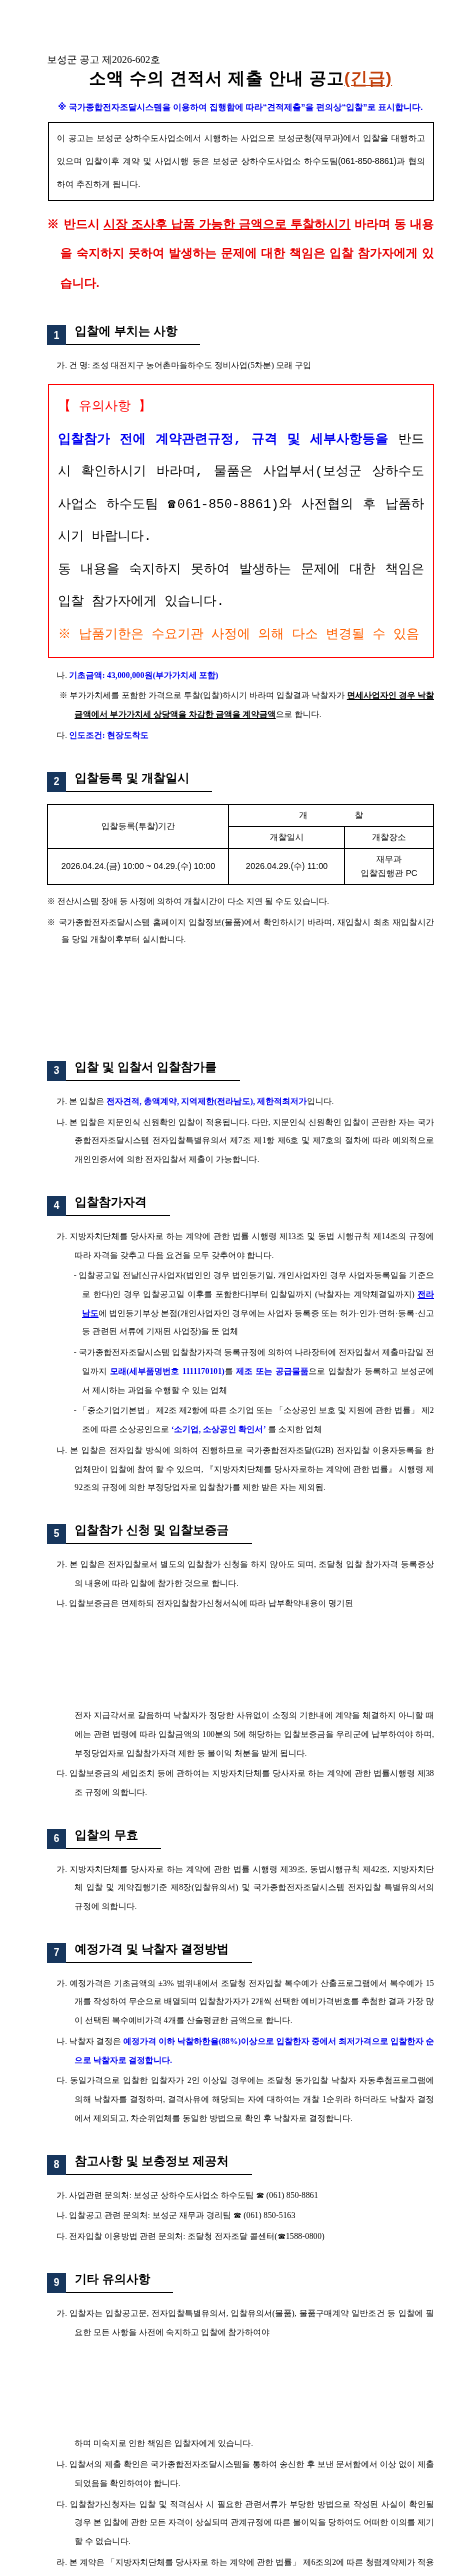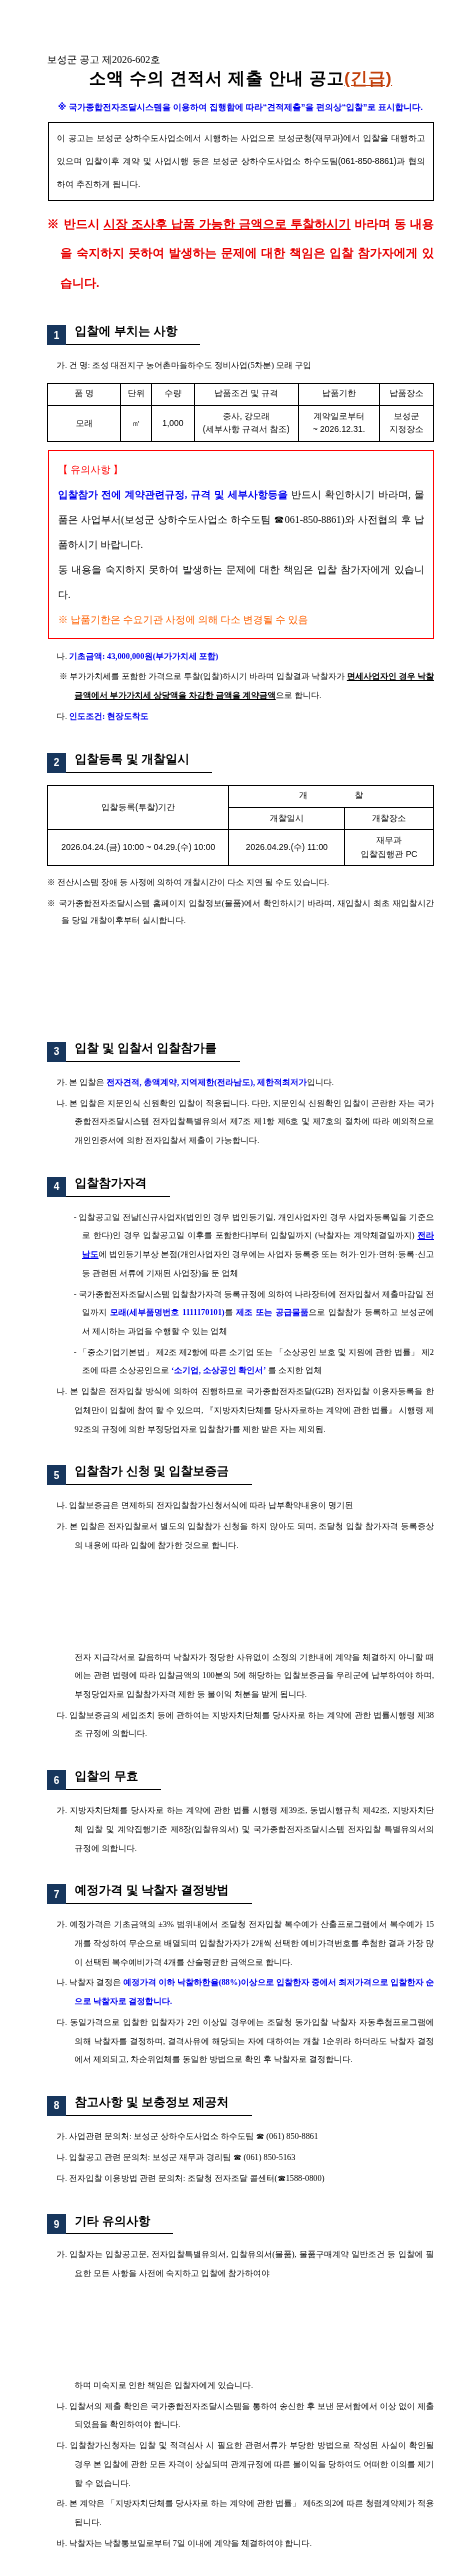--- a/index.html
+++ b/index.html
@@ -44,21 +44,21 @@
 
   .tbl { width:100%; border-collapse:collapse; border:1.7px solid #000;
     font-family:"Liberation Sans","DejaVu Sans",sans-serif; font-size:8.5px;
     text-align:center; margin:6.6px 0 7.7px 0; }
   .tbl th, .tbl td { border:0.8px solid #000; padding:3.9px 2.2px; font-weight:normal;
     vertical-align:middle; line-height:1.6; }
   .pre { white-space:pre-line; }
   .prewide { white-space:pre; }
 
   .caution { border:0.8px solid #ff0000; padding:6.6px 8.8px 5.5px 8.8px; margin:7.7px 0 8.8px 1.1px;
-    font-family:Liberation Serif, serif; font-size:10px;
+    font-family:Liberation Mono, monospace; font-size:13px;
     line-height:2.5; text-align:justify; }
   .caution-title { color:#ff0000; }
   .bb { color:#0000f0; font-weight:bold; }
   .bu { color:#0000f0; font-weight:bold; text-decoration:underline; }
   .orange { color:#ff6000; }
   .red-b { color:#e80000; font-weight:bold; }
   .bold-u { font-weight:bold; text-decoration:underline; }
 
   .gap-1 { height:83px; }
   .gap-2 { height:91px; }
@@ -77,43 +77,20 @@
   <div class="intro-box">이 공고는 보성군 상하수도사업소에서 시행하는 사업으로 보성군청(재무과)에서 입찰을 대행하고 있으며 입찰이후 계약 및 사업시행 등은 보성군 상하수도사업소 하수도팀(061-850-8861)과 협의하여 추진하게 됩니다.</div>
 
   <div class="warning"><span>※ 반드시 </span><span class="u">시장 조사후 납품 가능한 금액으로 투찰하시기</span><span> 바라며 동 내용을 숙지하지 못하여 발생하는 문제에 대한 책임은 입찰 참가자에게 있습니다.</span></div>
 
   <div class="sec-head">
     <span class="sec-num">1</span>
     <span class="sec-title">입찰에 부치는 사항</span>
   </div>
   <div class="item">가. 건  명: 조성 대전지구 농어촌마을하수도 정비사업(5차분) 모래 구입</div>
 
-  <table class="tbl">
-    <tbody>
-        <tr>
-      <th style="width:19%">품 명</th>
-      <th style="width:8%">단위</th>
-      <th style="width:11%">수량</th>
-      <th style="width:27%">납품조건 및 규격</th>
-      <th style="width:21%">납품기한</th>
-      <th style="width:14%">납품장소</th>
-    </tr>
-    <tr>
-      <td>모래</td>
-      <td>㎥</td>
-      <td>1,000</td>
-      <td class="pre">중사, 강모래
-(세부사항 규격서 참조)</td>
-      <td class="pre">계약일로부터
-~ 2026.12.31.</td>
-      <td class="pre">보성군
-지정장소</td>
-    </tr>
-  </tbody>
-    </table>
 
   <div class="caution">
     <div class="caution-title">【 유의사항 】</div>
     <div><span class="bb">입찰참가 전에 계약관련규정, 규격 및 세부사항등을</span><span> 반드시 확인하시기 바라며, 물품은 사업부서(보성군 상하수도사업소 하수도팀 ☎061-850-8861)와 사전협의 후 납품하시기 바랍니다.</span></div>
     <div>동 내용을 숙지하지 못하여 발생하는 문제에 대한 책임은 입찰 참가자에게 있습니다.</div>
     <div class="orange">※ 납품기한은 수요기관 사정에 의해 다소 변경될 수 있음</div>
   </div>
 
   <div class="item"><span>나. </span><span class="bb">기초금액: 43,000,000원(부가가치세 포함)</span></div>
   <div class="note-ind" style="font-weight:normal"><span>※ 부가가치세를 포함한 가격으로 투찰(입찰)하시기 바라며 입찰결과 낙찰자가 </span><span class="bold-u">면세사업자인 경우 낙찰 금액에서 부가가치세 상당액을 차감한 금액을 계약금액</span><span>으로 합니다.</span></div>
@@ -152,31 +129,32 @@
     <span class="sec-num">3</span>
     <span class="sec-title">입찰 및 입찰서 입찰참가를</span>
   </div>
   <div class="item"><span>가. 본 입찰은 </span><span class="bb">전자견적, 총액계약, 지역제한(전라남도), 제한적최저가</span><span>입니다.</span></div>
   <div class="item">나. 본 입찰은 지문인식 신원확인 입찰이 적용됩니다. 다만, 지문인식 신원확인 입찰이 곤란한 자는 국가종합전자조달시스템 전자입찰특별유의서 제7조 제1항 제6호 및 제7호의 절차에 따라 예외적으로 개인인증서에 의한 전자입찰서 제출이 가능합니다.</div>
 
   <div class="sec-head">
     <span class="sec-num">4</span>
     <span class="sec-title">입찰참가자격</span>
   </div>
+  <div class="item">가. 지방자치단체를 당사자로 하는 계약에 관한 법률 시행령 제13조 및 동법 시행규칙 제14조의 규정에 따라 자격을 갖추고 다음 요건을 모두 갖추어야 합니다.</div>
   <div class="sub-item"><span>- 입찰공고일 전날[신규사업자(법인인 경우 법인등기일, 개인사업자인 경우 사업자등록일을 기준으로 한다)인 경우 입찰공고일 이후를 포함한다]부터 입찰일까지 (낙찰자는 계약체결일까지) </span><span class="bu">전라남도</span><span>에 법인등기부상 본점(개인사업자인 경우에는 사업자 등록증 또는 허가·인가·면허·등록·신고 등 관련된 서류에 기재된 사업장)을 둔 업체</span></div>
   <div class="sub-item"><span>- 국가종합전자조달시스템 입찰참가자격 등록규정에 의하여 나라장터에 전자입찰서 제출마감일 전일까지 </span><span class="bb">모래(세부품명번호 1111170101)</span><span>를 </span><span class="bb">제조 또는 공급물품</span><span>으로 입찰참가 등록하고 보성군에서 제시하는 과업을 수행할 수 있는 업체</span></div>
   <div class="sub-item"><span>- 「중소기업기본법」 제2조 제2항에 따른 소기업 또는 「소상공인 보호 및 지원에 관한 법률」 제2조에 따른 소상공인으로 </span><span class="bb">‘소기업, 소상공인 확인서’</span><span> 를 소지한 업체</span></div>
   <div class="item">나. 본 입찰은 전자입찰 방식에 의하여 진행하므로 국가종합전자조달(G2B) 전자입찰 이용자등록을 한 업체만이 입찰에 참여 할 수 있으며, 『지방자치단체를 당사자로하는 계약에 관한 법률』 시행령 제92조의 규정에 의한 부정당업자로 입찰참가를 제한 받은 자는 제외됨.</div>
 
   <div class="sec-head">
     <span class="sec-num">5</span>
     <span class="sec-title">입찰참가 신청 및 입찰보증금</span>
   </div>
+  <div class="item">가. 본 입찰은 전자입찰로서 별도의 입찰참가 신청을 하지 않아도 되며, 조달청 입찰 참가자격 등록증상의 내용에 따라 입찰에 참가한 것으로 합니다.</div>
   <div class="item">나. 입찰보증금은 면제하되 전자입찰참가신청서식에 따라 납부확약내용이 명기된</div>
-  <div class="item">가. 본 입찰은 전자입찰로서 별도의 입찰참가 신청을 하지 않아도 되며, 조달청 입찰 참가자격 등록증상의 내용에 따라 입찰에 참가한 것으로 합니다.</div>
   <div class="gap-2"></div>
   <div class="cont">전자 지급각서로 갈음하며 낙찰자가 정당한 사유없이 소정의 기한내에 계약을 체결하지 아니할 때에는 관련 법령에 따라 입찰금액의 100분의 5에 해당하는 입찰보증금을 우리군에 납부하여야 하며, 부정당업자로 입찰참가자격 제한 등 불이익 처분을 받게 됩니다.</div>
   <div class="item">다. 입찰보증금의 세입조치 등에 관하여는 지방자치단체를 당사자로 하는 계약에 관한 법률시행령 제38조 규정에 의합니다.</div>
 
   <div class="sec-head">
     <span class="sec-num">6</span>
     <span class="sec-title">입찰의 무효</span>
   </div>
   <div class="item">가. 지방자치단체를 당사자로 하는 계약에 관한 법률 시행령 제39조, 동법시행규칙 제42조, 지방자치단체 입찰 및 계약집행기준 제8장(입찰유의서) 및 국가종합전자조달시스템 전자입찰 특별유의서의 규정에 의합니다.</div>
 

